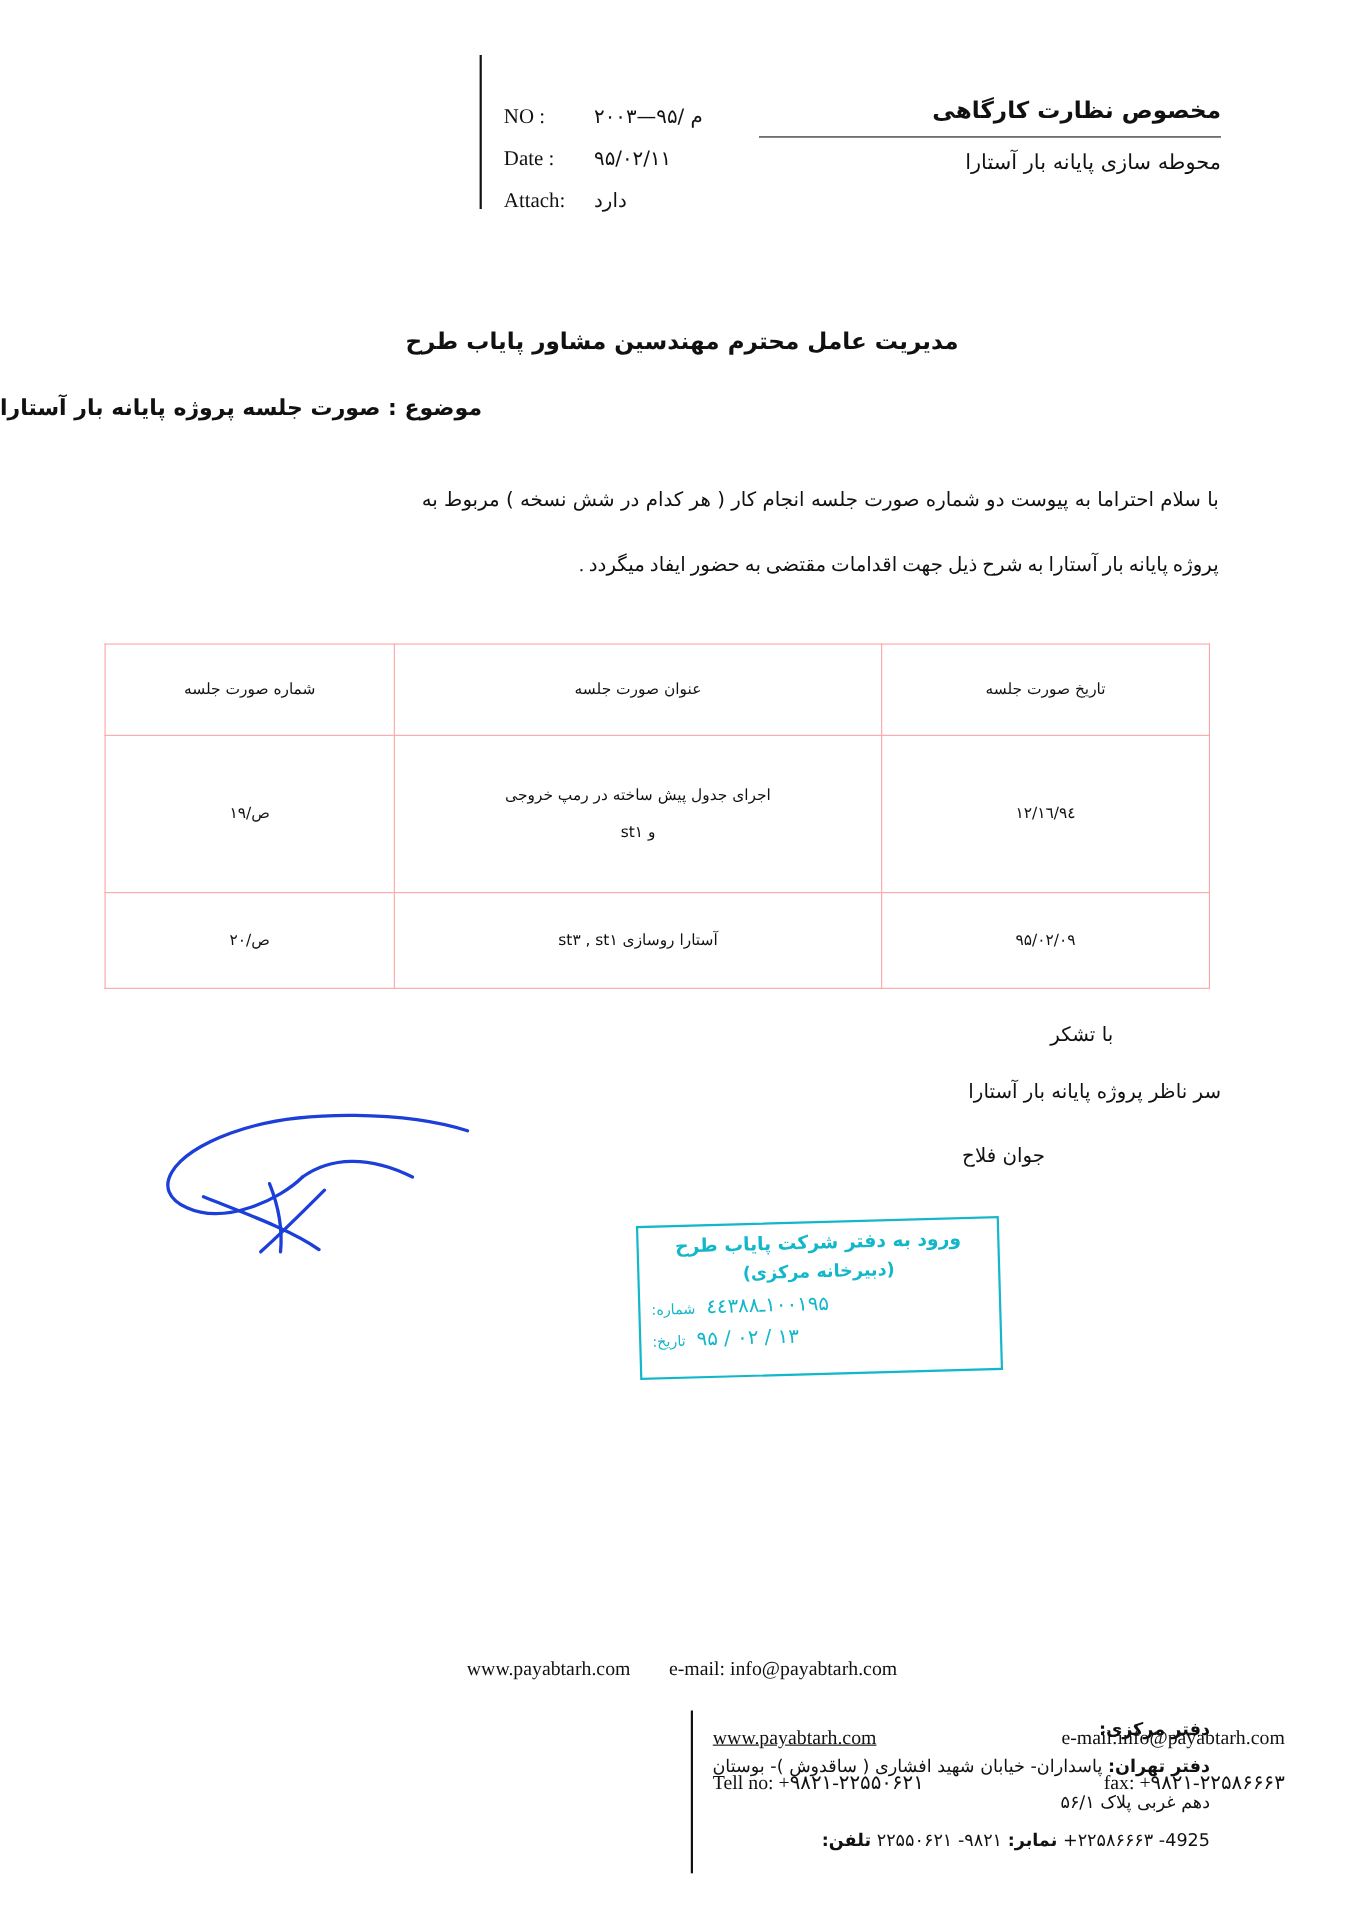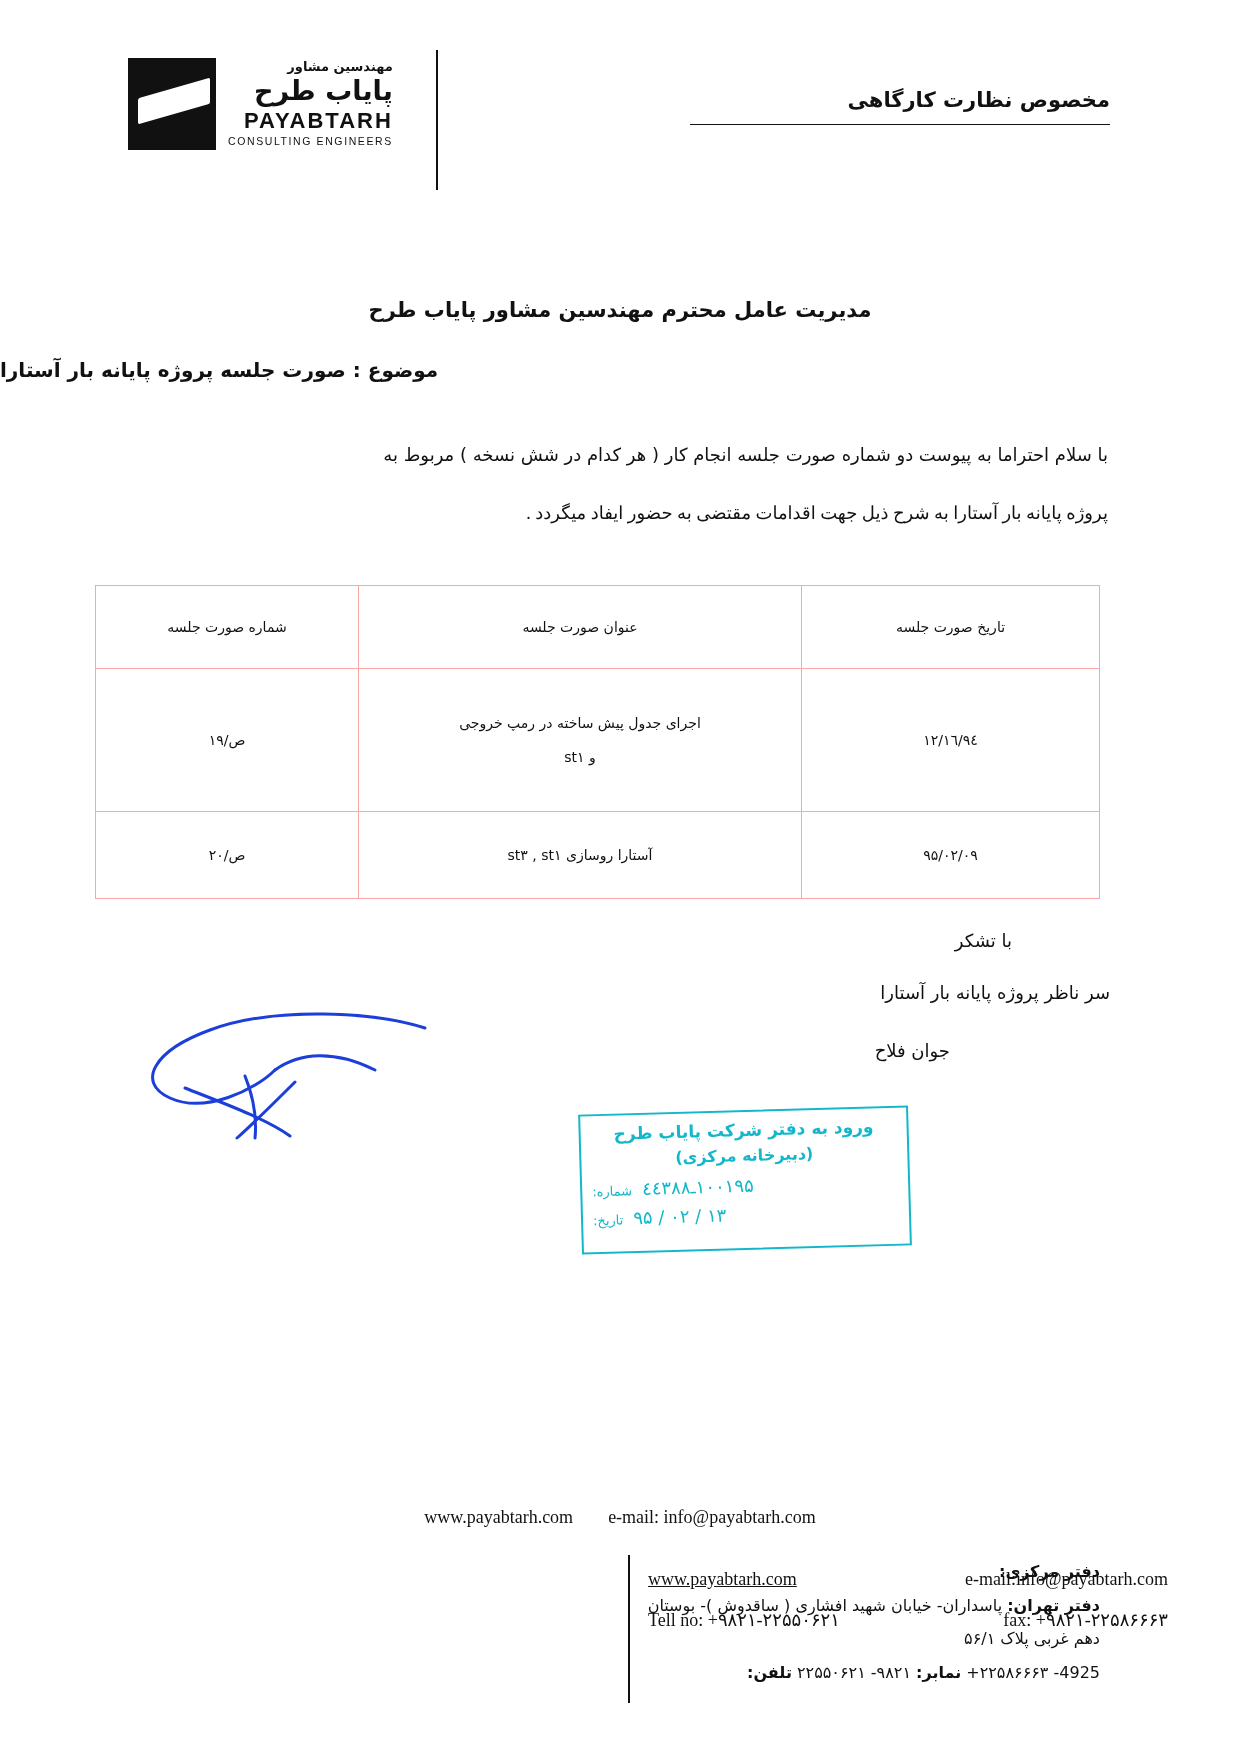--- a/index.html
+++ b/index.html
@@ -346,36 +346,42 @@
     text-decoration: underline;
   }
 </style>
 </head>
 <body>
 
 <div class="page">
 
   <div class="header">
 
-    <div class="logo-wrap">
-      <div class="logo-mark"></div>
-      <div class="logo-text">
-        <div class="logo-fa-small">مهندسین مشاور</div>
-        <div class="logo-fa-big">پایاب طرح</div>
-        <div class="logo-en">PAYABTARH</div>
-        <div class="logo-en-sub">CONSULTING ENGINEERS</div>
-      </div>
-    </div>
 
     <div class="header-divider"></div>
 
+    <div class="meta-block">
+      <div class="meta-row">
+        <span class="meta-label">NO :</span>
+        <span class="meta-value fa">۲۰۰۳—۹۵/ م</span>
+      </div>
+      <div class="meta-row">
+        <span class="meta-label">Date :</span>
+        <span class="meta-value fa">۹۵/۰۲/۱۱</span>
+      </div>
+      <div class="meta-row">
+        <span class="meta-label">Attach:</span>
+        <span class="meta-value fa">دارد</span>
+      </div>
+    </div>
 
     <div class="right-titles">
       <div class="right-title-1">مخصوص نظارت کارگاهی</div>
       <div class="title-rule"></div>
+      <div class="right-title-2">محوطه سازی پایانه بار آستارا</div>
     </div>
   </div>
 
   <div class="addressee">مدیریت عامل محترم مهندسین مشاور پایاب طرح</div>
   <div class="subject">موضوع : صورت جلسه پروژه پایانه بار آستارا</div>
   <div class="para para-1">با سلام احتراما به پیوست دو شماره صورت جلسه انجام کار ( هر کدام در شش نسخه ) مربوط به</div>
   <div class="para para-2">پروژه پایانه بار آستارا به شرح ذیل جهت اقدامات مقتضی به حضور ایفاد میگردد .</div>
 
   <table class="tbl">
     <thead>

